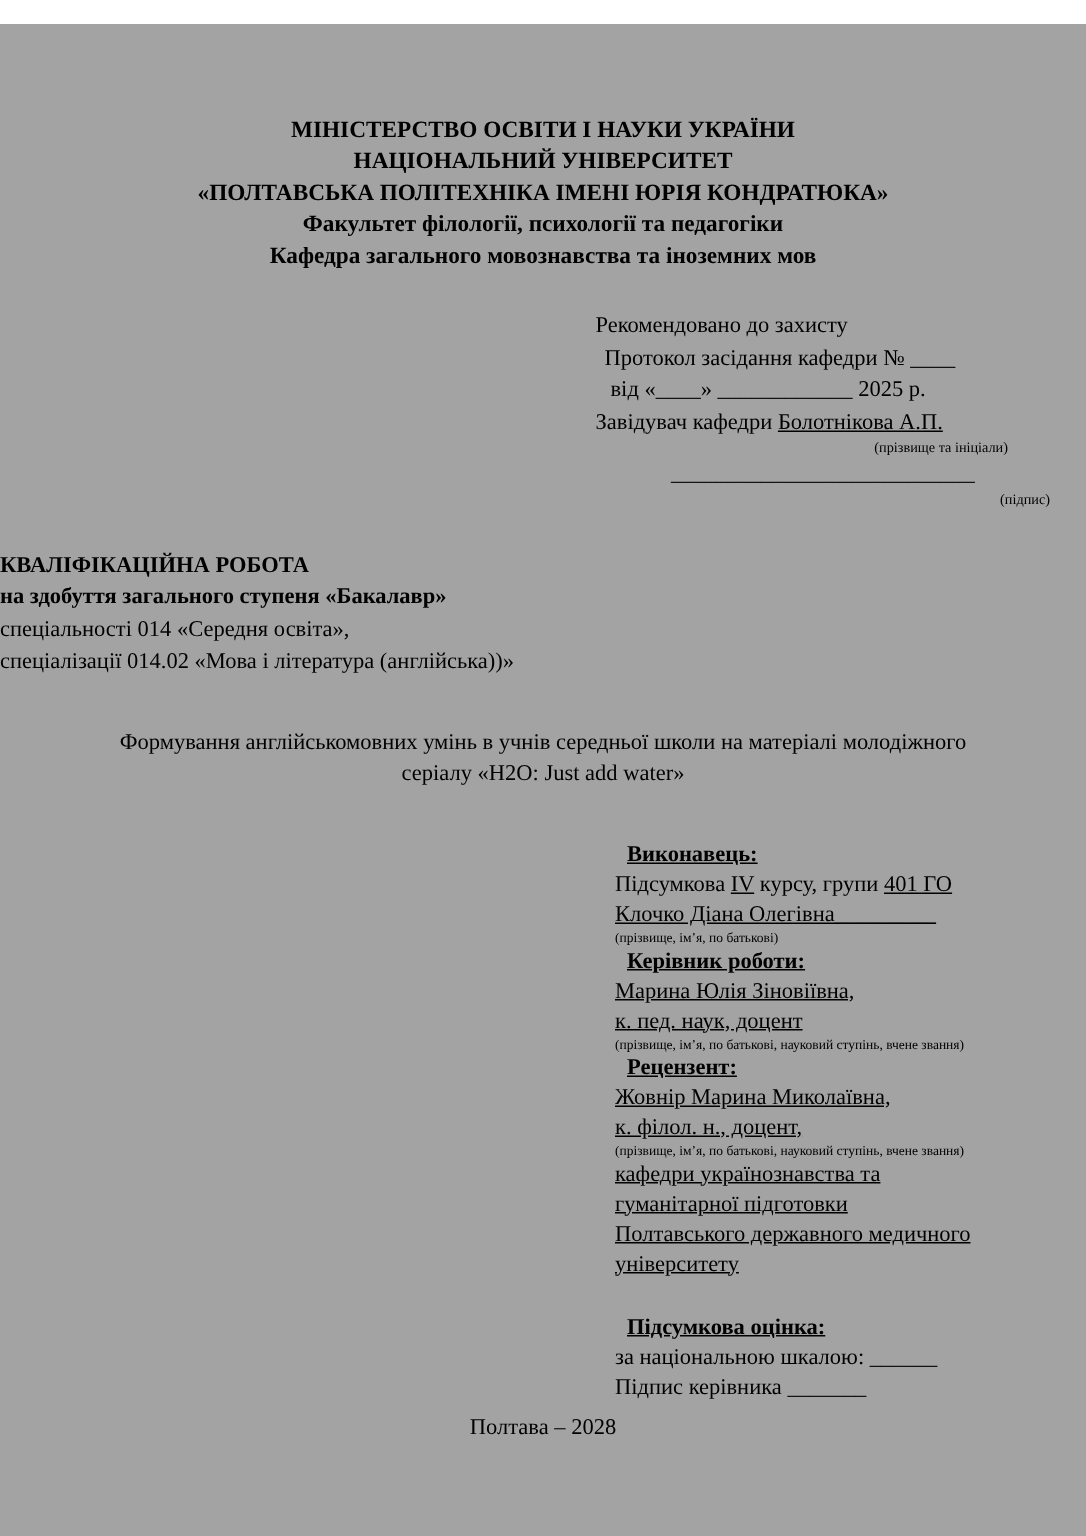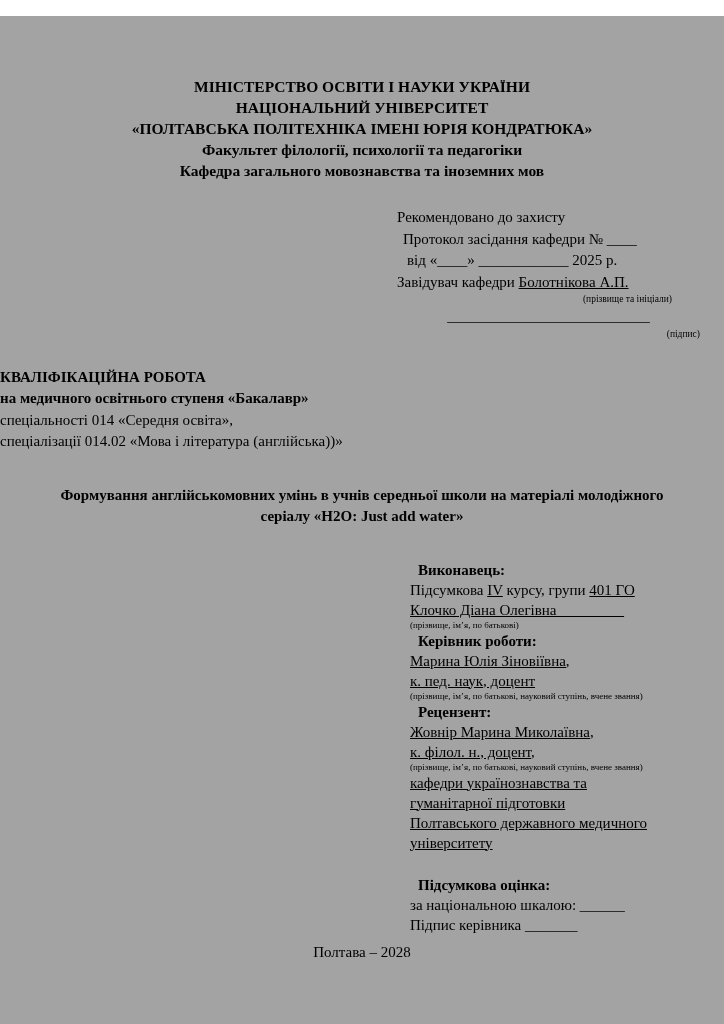--- a/index.html
+++ b/index.html
@@ -55,30 +55,30 @@
 
   .work-title {
     margin-top: 26px;
     line-height: 21.5px;
   }
 
   .thesis-title {
     margin: 32px auto 0;
     width: 612px;
     text-align: center;
-    font-weight: bold;
+    font-weight: normal;
     line-height: 21.5px;
   }
 
   .credits {
     margin: 32px 0 0 410px;
     width: 296px;
     line-height: 20px;
   }
-  .credits .label { font-weight: bold; padding-left: 8px; }
+  .credits .label { font-weight: bold; padding-left: 8px; text-decoration: underline; }
   .credits .hint { font-size: 9px; line-height: 11px; }
 
   .grade {
     margin-top: 22px;
   }
 
   .footer {
     position: absolute;
     top: 926px;
     left: 0;
@@ -105,21 +105,21 @@
     <div class="indent1">Протокол засідання кафедри № ____</div>
     <div class="indent2">від «____» ____________ 2025 р.</div>
     <div><span>Завідувач кафедри </span><span class="u">Болотнікова А.П.</span></div>
     <div class="hint name-hint">(прізвище та ініціали)</div>
     <div class="sig-line">___________________________</div>
     <div class="hint sig-hint">(підпис)</div>
   </div>
 
   <div class="work-title">
     <div class="bold">КВАЛІФІКАЦІЙНА РОБОТА</div>
-    <div class="bold">на медичного освітнього ступеня «Бакалавр»</div>
+    <div class="bold">на здобуття загального ступеня «Бакалавр»</div>
     <div>спеціальності 014 «Середня освіта»,</div>
     <div>спеціалізації 014.02 «Мова і література (англійська))»</div>
   </div>
 
   <div class="thesis-title">Формування англійськомовних умінь в учнів середньої школи на матеріалі молодіжного серіалу «H2O: Just add water»</div>
 
   <div class="credits">
     <div class="label">Виконавець:</div>
     <div><span>Підсумкова </span><span class="u">IV</span><span> курсу, групи </span><span class="u">401 ГО</span></div>
     <div class="u"> Клочко Діана Олегівна_________</div>

